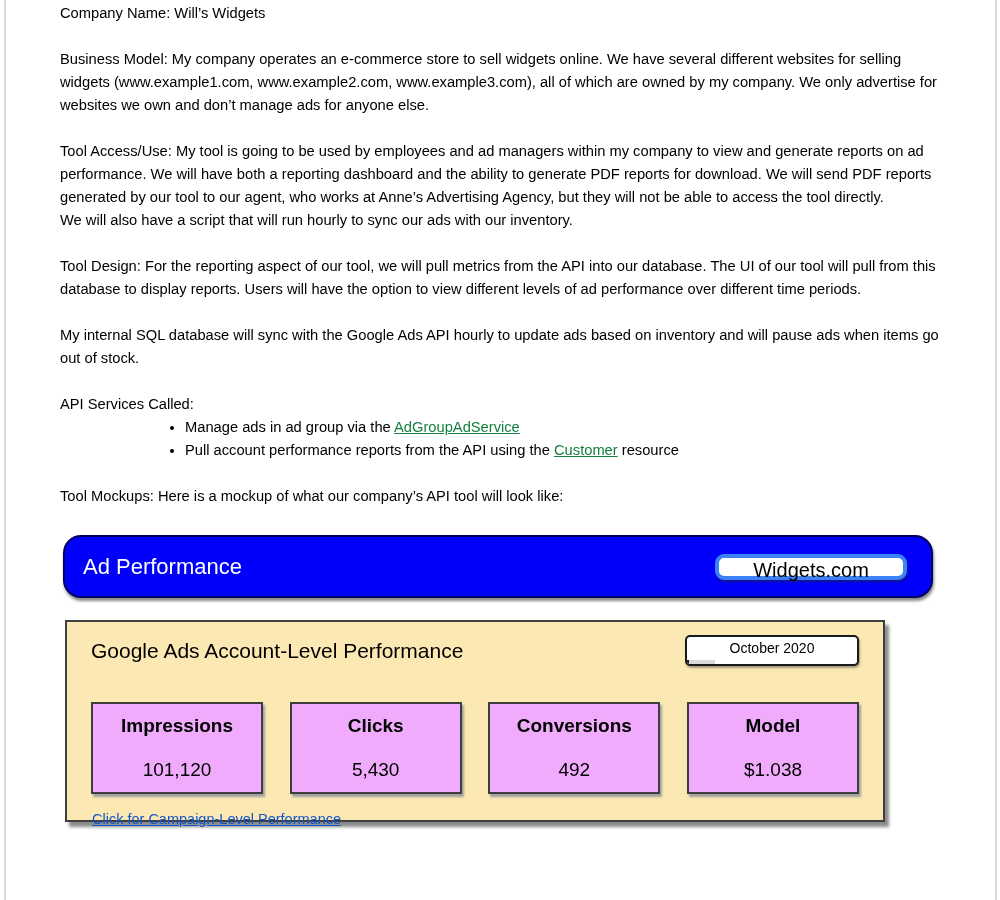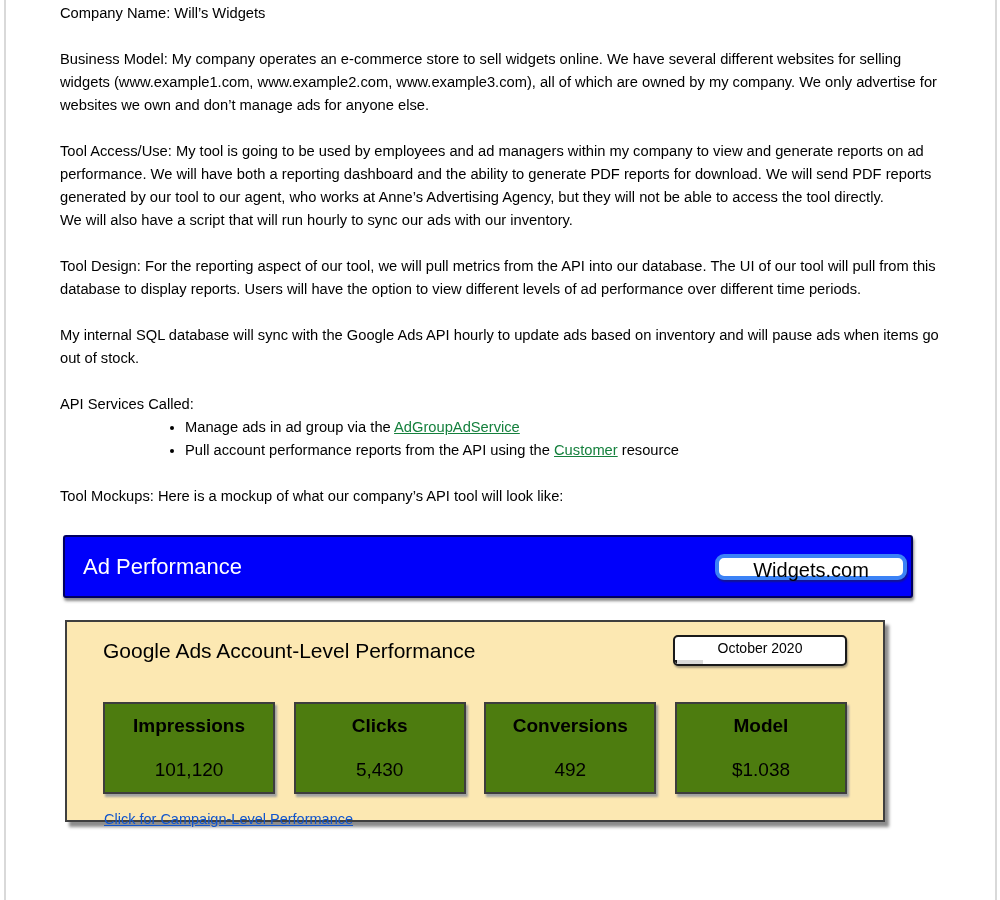--- a/index.html
+++ b/index.html
@@ -16,52 +16,52 @@
   .para.first{margin-top:2px;}
   .doc b{font-weight:normal;}
   ul.api-list{margin:0;padding:0 0 0 125px;}
   ul.api-list li{margin:0;line-height:23px;}
   a.doclink{color:#15803d;text-decoration:underline;cursor:pointer;}
 
   
   .mockup{margin-top:27px;}
   .appbar{
     margin-left:3px;width:824px;height:59px;background:#0000fb;
-    border:2px solid #000060;border-radius:3px;
+    border:2px solid #000060;border-radius:18px;
     box-shadow:1px 3px 3px rgba(40,40,40,0.55);
     display:flex;align-items:center;justify-content:space-between;
-    padding:0 4px 0 18px;box-sizing:content-box;
+    padding:0 24px 0 18px;box-sizing:content-box;
   }
   .appbar-title{color:#ffffff;font-size:22px;}
   .site-btn{
     width:192px;height:26px;background:#ffffff;border:4px solid #3b82f6;
     border-radius:9px;font-family:"Liberation Sans",sans-serif;font-size:20px;color:#000;
     box-shadow:1px 2px 2px rgba(40,40,40,0.5);cursor:pointer;
   }
   .panel{
     margin-top:22px;margin-left:5px;width:820px;height:202px;
     background:#fce8b2;border:2px solid #3f3f3f;
     box-shadow:4px 5px 3px #8c8c8c;
-    padding:0 36px;box-sizing:border-box;position:relative;
+    padding:0 24px;box-sizing:border-box;position:relative;
   }
   .panel-head{display:flex;align-items:center;justify-content:space-between;margin-top:13px;}
   .panel-title{font-size:21px;}
   .dropdown{
     width:170px;height:27px;background:#ffffff;border:2px solid #1a1a1a;border-radius:5px;
     display:flex;align-items:stretch;cursor:pointer;
     box-shadow:1px 2px 2px rgba(60,60,60,0.45);overflow:hidden;flex-direction:column;
   }
   .dd-value{flex:1;display:flex;align-items:center;justify-content:center;font-size:14px;}
   .dd-arrow{
     width:26px;background:#d9d9d9;border-left:2px solid #1a1a1a;
     display:flex;align-items:center;justify-content:center;font-size:10px;color:#000;
   }
   .cards{display:flex;justify-content:space-between;margin-top:36px;}
   .card{
-    width:168px;height:88px;background:#4d7c0f;border:2px solid #3d3d3d;
+    width:168px;height:88px;background:#f0abfc;border:2px solid #3d3d3d;
     box-shadow:2px 3px 2px #a0a0a0;text-align:center;box-sizing:content-box;
   }
   .card-label{margin-top:10px;font-weight:bold;font-size:19px;line-height:24px;}
   .card-value{margin-top:20px;font-size:19px;line-height:24px;}
   .campaign-link{
     display:inline-block;margin-top:14px;margin-left:1px;
     font-size:14.5px;color:#1155cc;text-decoration:underline;cursor:pointer;
   }
 </style>
 </head>

